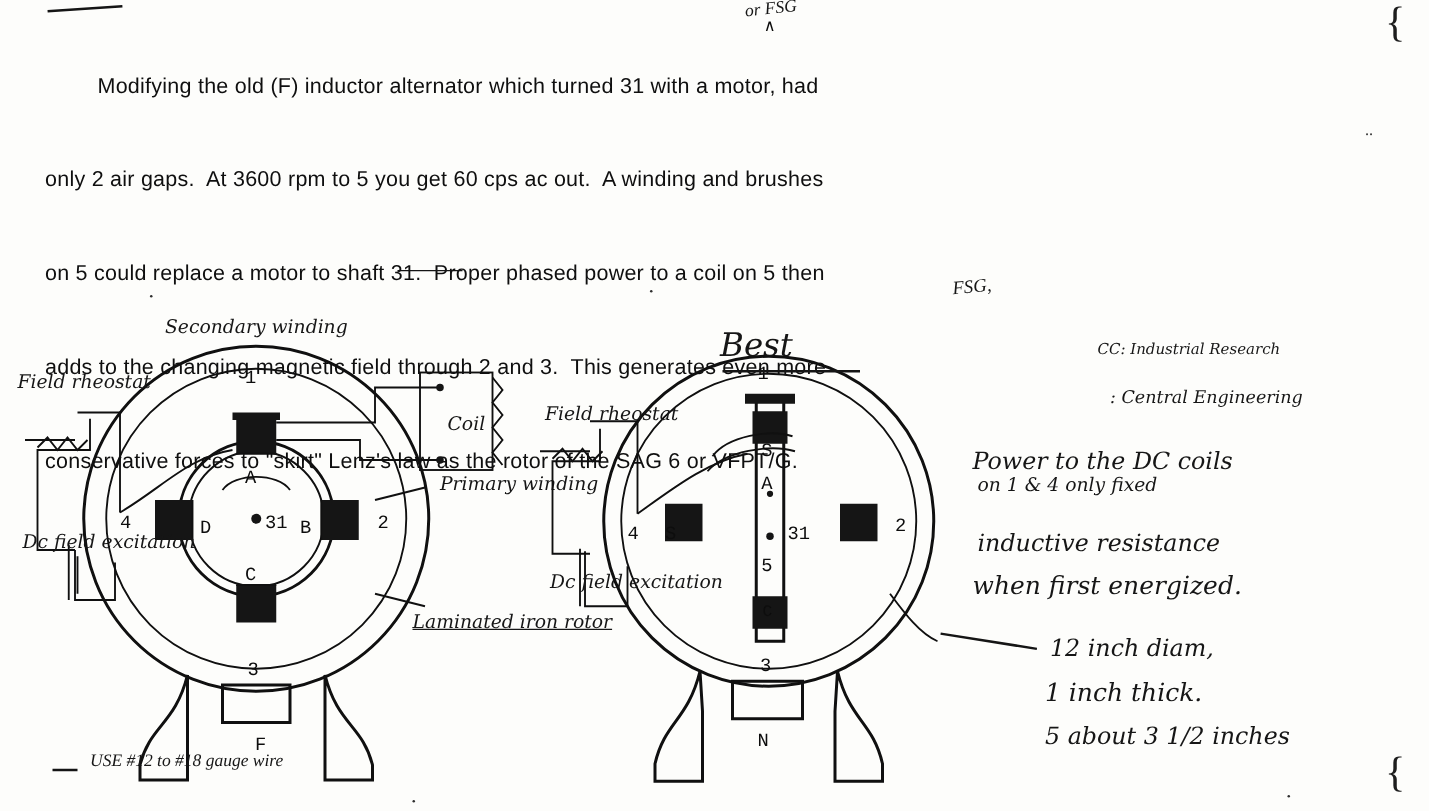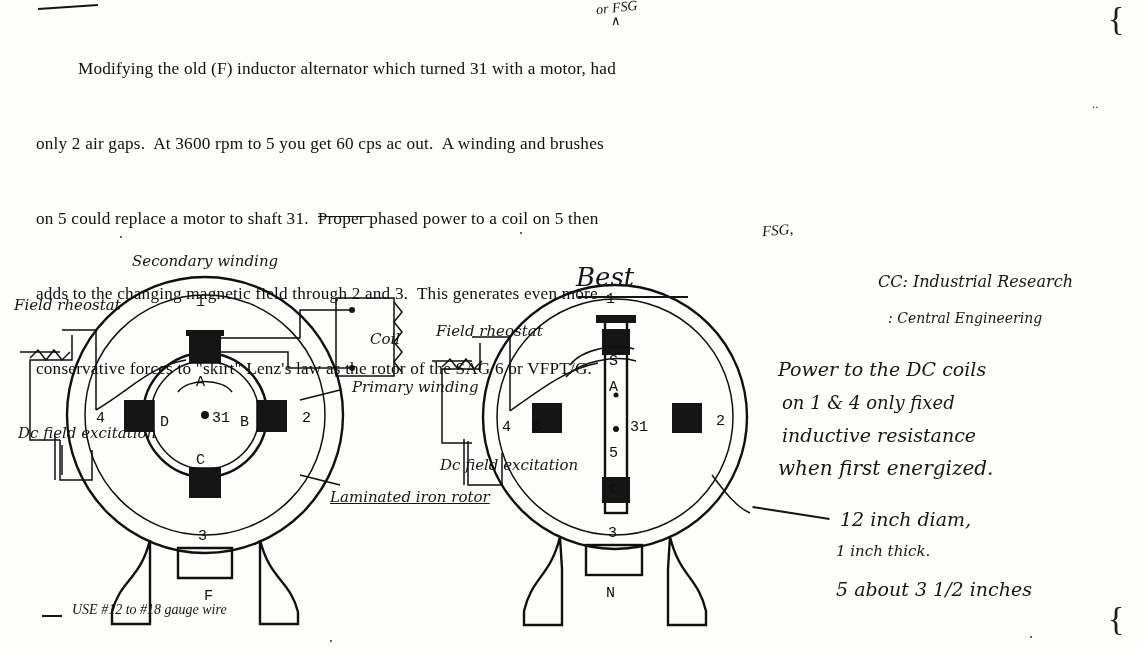--- a/index.html
+++ b/index.html
@@ -9,21 +9,21 @@
     font-family:"Liberation Serif", serif;
     color:#111;
     overflow:hidden;
     position:relative;
     filter:contrast(1.05);
   }
   
   .typed{
     position:absolute;
     left:36px; top:6px; width:1060px;
-    font-family:Liberation Serif, serif;
+    font-family:Liberation Sans, sans-serif;
     font-size:17.2px;
     line-height:25px;
     letter-spacing:0.2px;
     color:#141414;
     white-space:pre-wrap;
   }
   .typed .ln{display:block;}
   .typed .indent{display:inline-block;width:42px;}
   .strike-top{
     position:absolute;left:38px;top:6px;width:60px;height:0;
@@ -183,21 +183,21 @@
   <text class="lbl" x="196" y="224">C</text>
   <text class="lbl" x="160" y="186">D</text>
   <text class="lbl" x="212" y="182">31</text>
   <text class="lbl" x="204" y="360">F</text>
 </svg>
 </div>
 
 <div class="hw hw-xs" style="left:132px;top:252px;">Secondary winding</div>
 <div class="hw hw-xs" style="left:14px;top:296px;">Field rheostat</div>
 <div class="hw hw-xs" style="left:18px;top:424px;">Dc field excitation</div>
-<div class="hw hw-xs" style="left:370px;top:330px;">Coil</div>
+<div class="hw hw-xs" style="left:358px;top:330px;">Coil</div>
 
 <div class="hw hw-xs" style="left:352px;top:378px;">Primary winding</div>
 <div class="hw hw-xs" style="left:330px;top:488px;text-decoration:underline;">Laminated iron rotor</div>
 <div class="dash-bl"></div>
 <div class="hw hw-md" style="left:72px;top:602px;font-size:14px;font-family:Liberation Serif, serif;">USE #12 to #18 gauge wire</div>
 
 <div class="diagram d2">
 <svg width="340" height="400" viewBox="0 0 340 400">
 
   <circle cx="195" cy="172" r="132" class="stroke"></circle>
@@ -243,24 +243,24 @@
   <text class="lbl" x="112" y="186">S</text>
   <text class="lbl" x="186" y="352">N</text>
 </svg>
 </div>
 
 <div class="hw hw-lg" style="left:576px;top:262px;font-size:26px;">Best</div>
 <div class="underline-best"></div>
 <div class="hw hw-xs" style="left:436px;top:322px;">Field rheostat</div>
 <div class="hw hw-xs" style="left:440px;top:456px;">Dc field excitation</div>
 
-<div class="hw hw-sm" style="left:878px;top:272px;font-size:16px;">CC: Industrial Research</div>
+<div class="hw hw-sm" style="left:878px;top:272px;font-size:12px;">CC: Industrial Research</div>
 <div class="hw hw-sm" style="left:888px;top:310px;font-size:14px;">: Central Engineering</div>
 
 <div class="hw" style="left:778px;top:358px;font-size:19px;">Power to the DC coils</div>
-<div class="hw" style="left:782px;top:392px;font-size:18px;">on 1 &amp; 4 only fixed</div>
+<div class="hw" style="left:782px;top:379px;font-size:15px;">on 1 &amp; 4 only fixed</div>
 <div class="hw" style="left:782px;top:424px;font-size:19px;">inductive resistance</div>
 <div class="hw" style="left:778px;top:456px;font-size:20px;">when first energized.</div>
 
 <div class="big-dash"></div>
 <div class="hw" style="left:840px;top:508px;font-size:19px;">12 inch diam,</div>
-<div class="hw" style="left:836px;top:542px;font-size:15px;">1 inch thick.</div>
+<div class="hw" style="left:836px;top:542px;font-size:20px;">1 inch thick.</div>
 <div class="hw" style="left:836px;top:578px;font-size:19px;">5 about 3 1/2 inches</div>
 
 </body></html>

